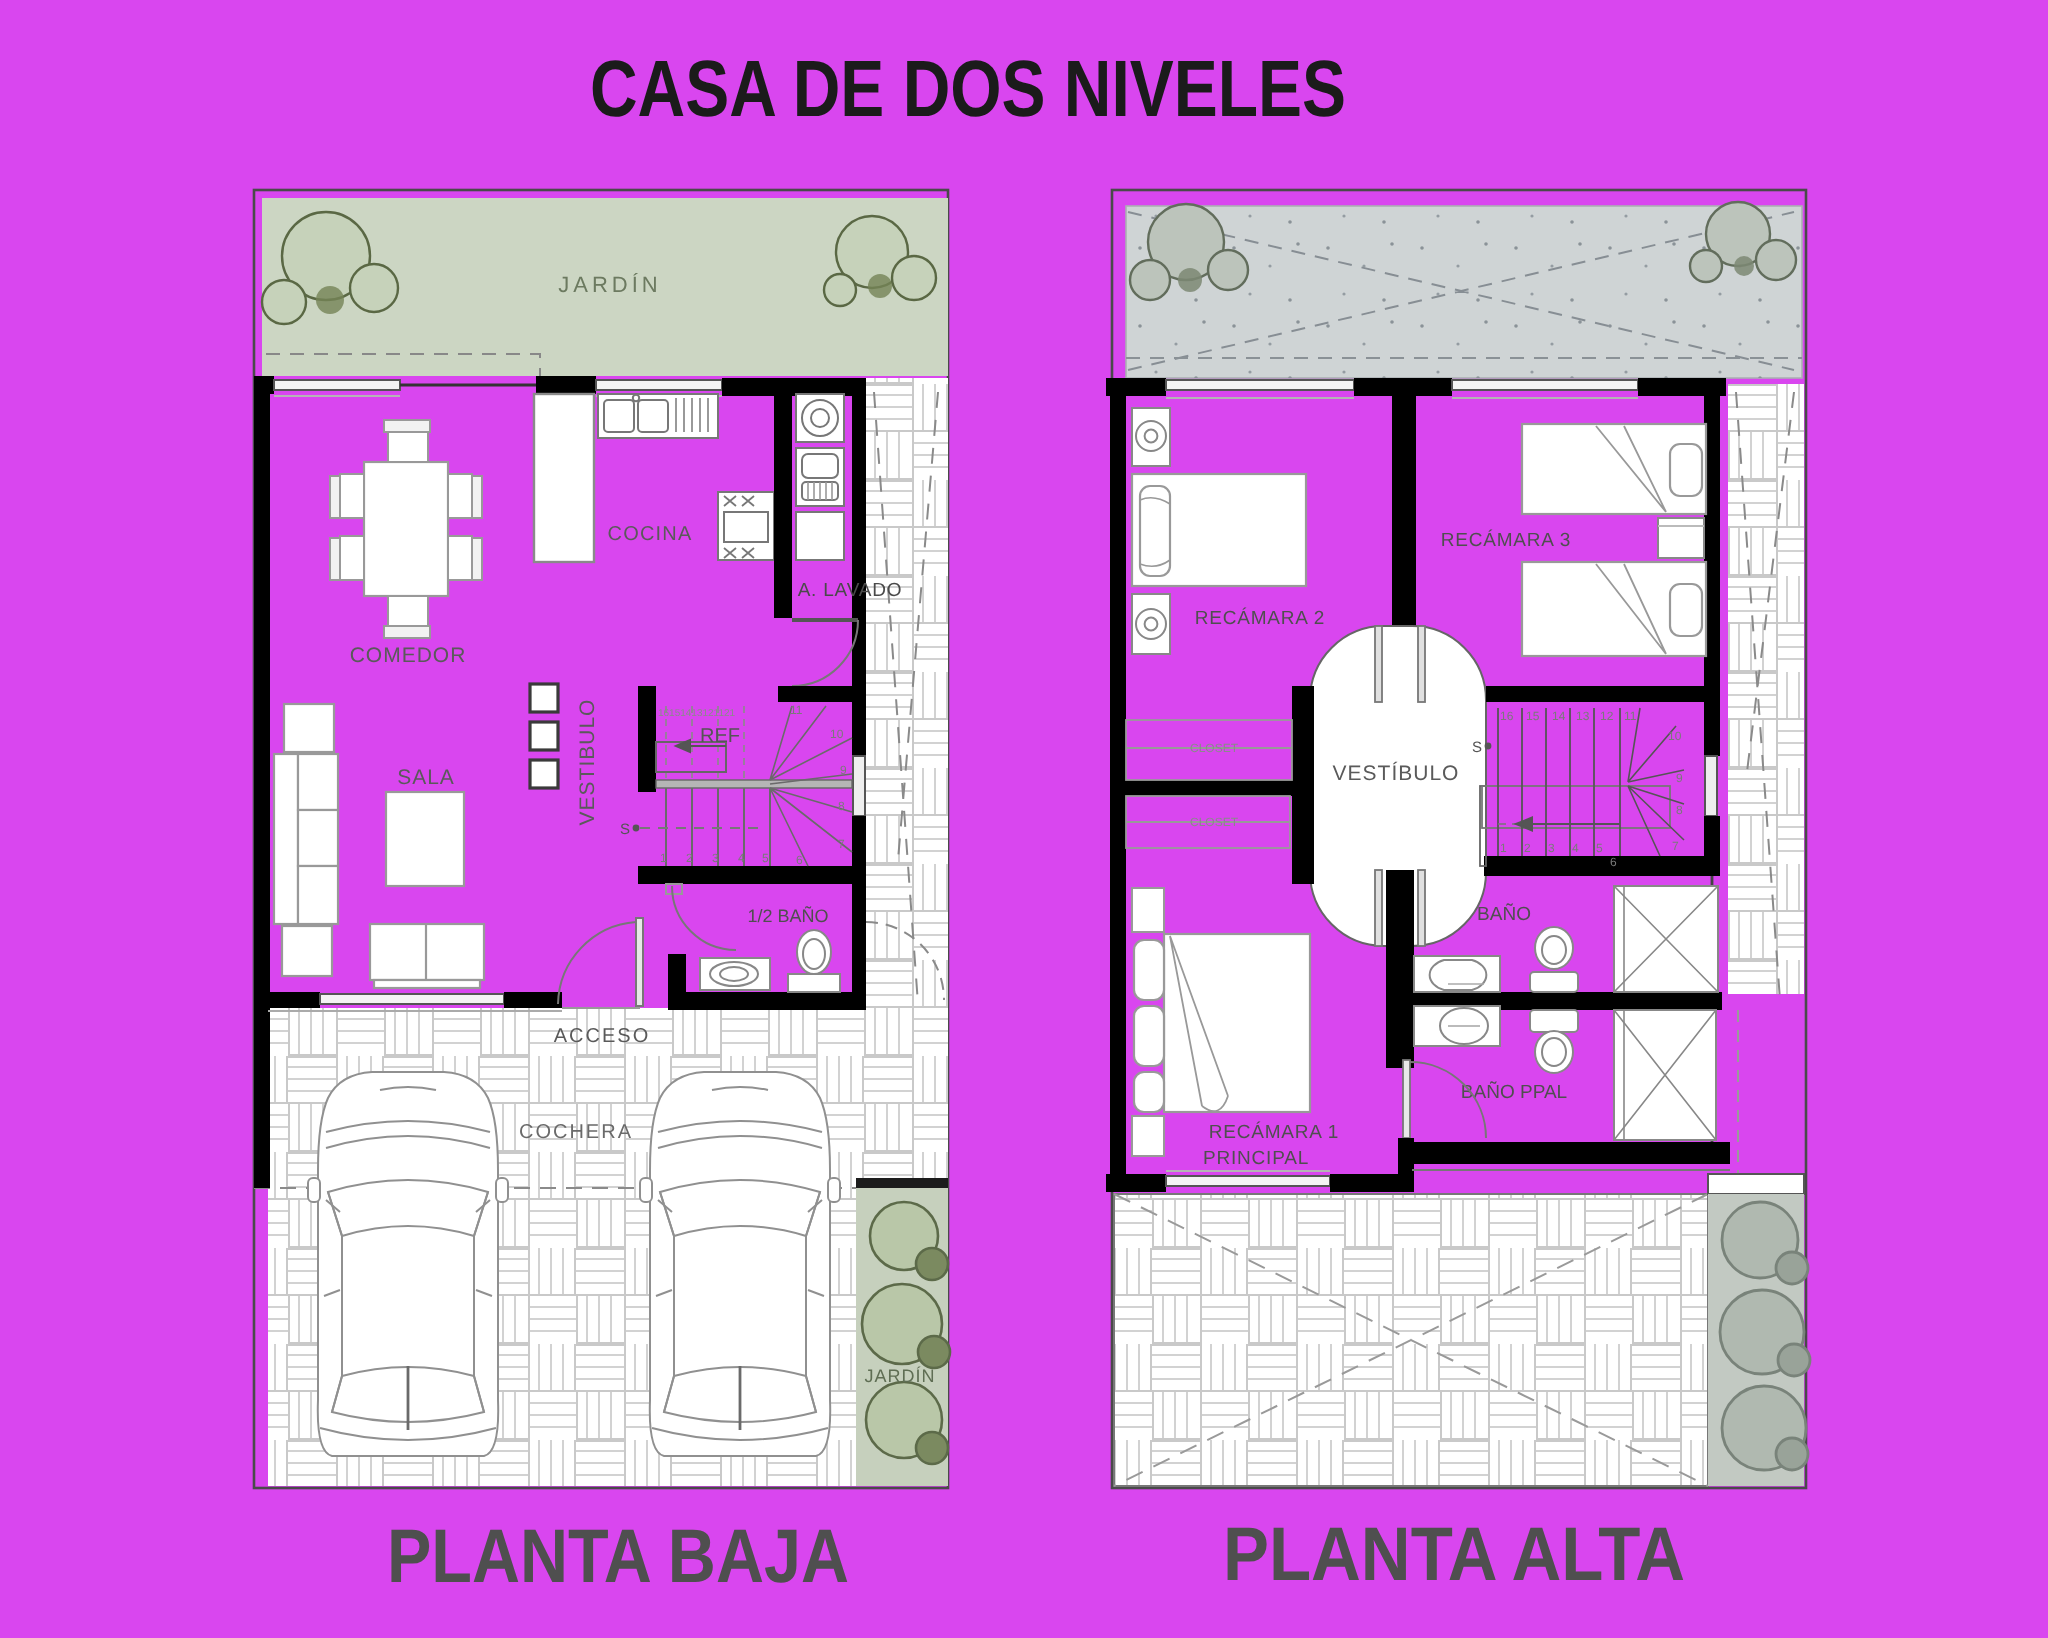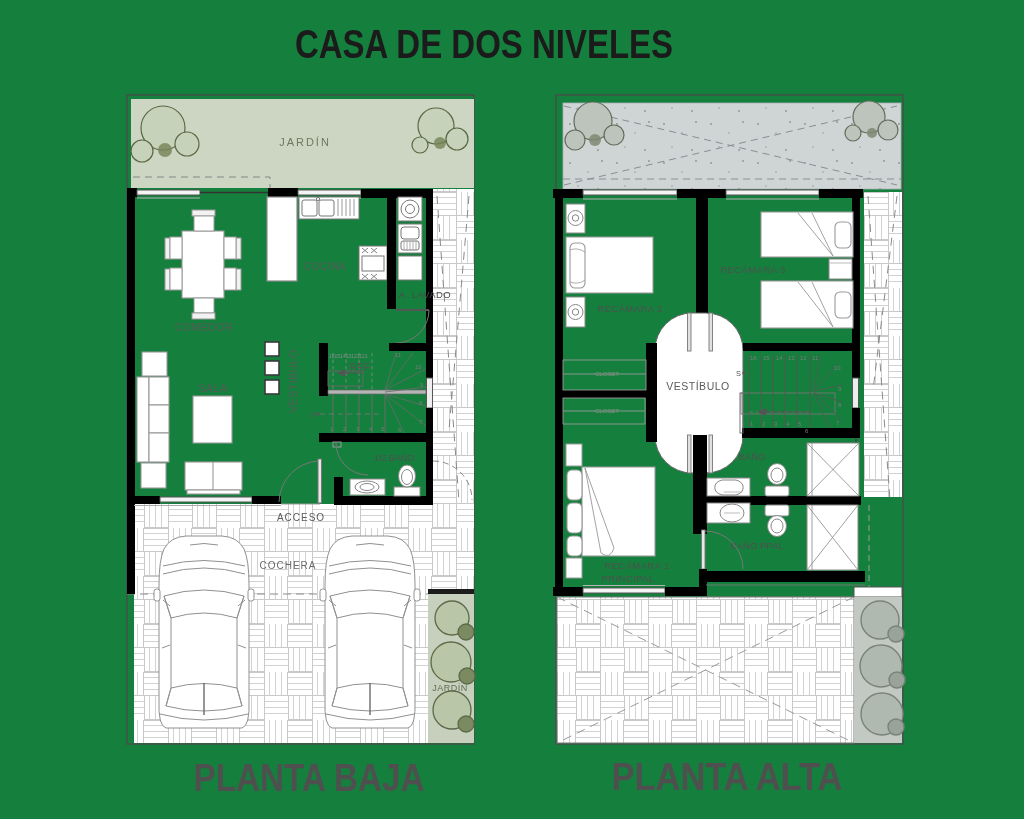--- a/index.html
+++ b/index.html
@@ -1,16 +1,16 @@
 <!DOCTYPE html>
 <html><head>
 <meta charset="utf-8">
 <style>
 html,body{margin:0;padding:0;background:#ffffff;}
-.page{position:relative;width:1024px;height:819px;background:#15803d;overflow:hidden;}
+.page{position:relative;width:1024px;height:819px;background:#d946ef;overflow:hidden;}
 svg{position:absolute;left:0;top:0;}
 text{font-family:"Liberation Sans",sans-serif;}
 </style>
 </head>
 <body>
 <div class="page">
 <svg width="1024" height="819" viewBox="0 0 1024 819">
 <defs>
 <pattern id="bw" width="48" height="48" patternUnits="userSpaceOnUse">
   <rect width="48" height="48" fill="#ffffff"></rect>

